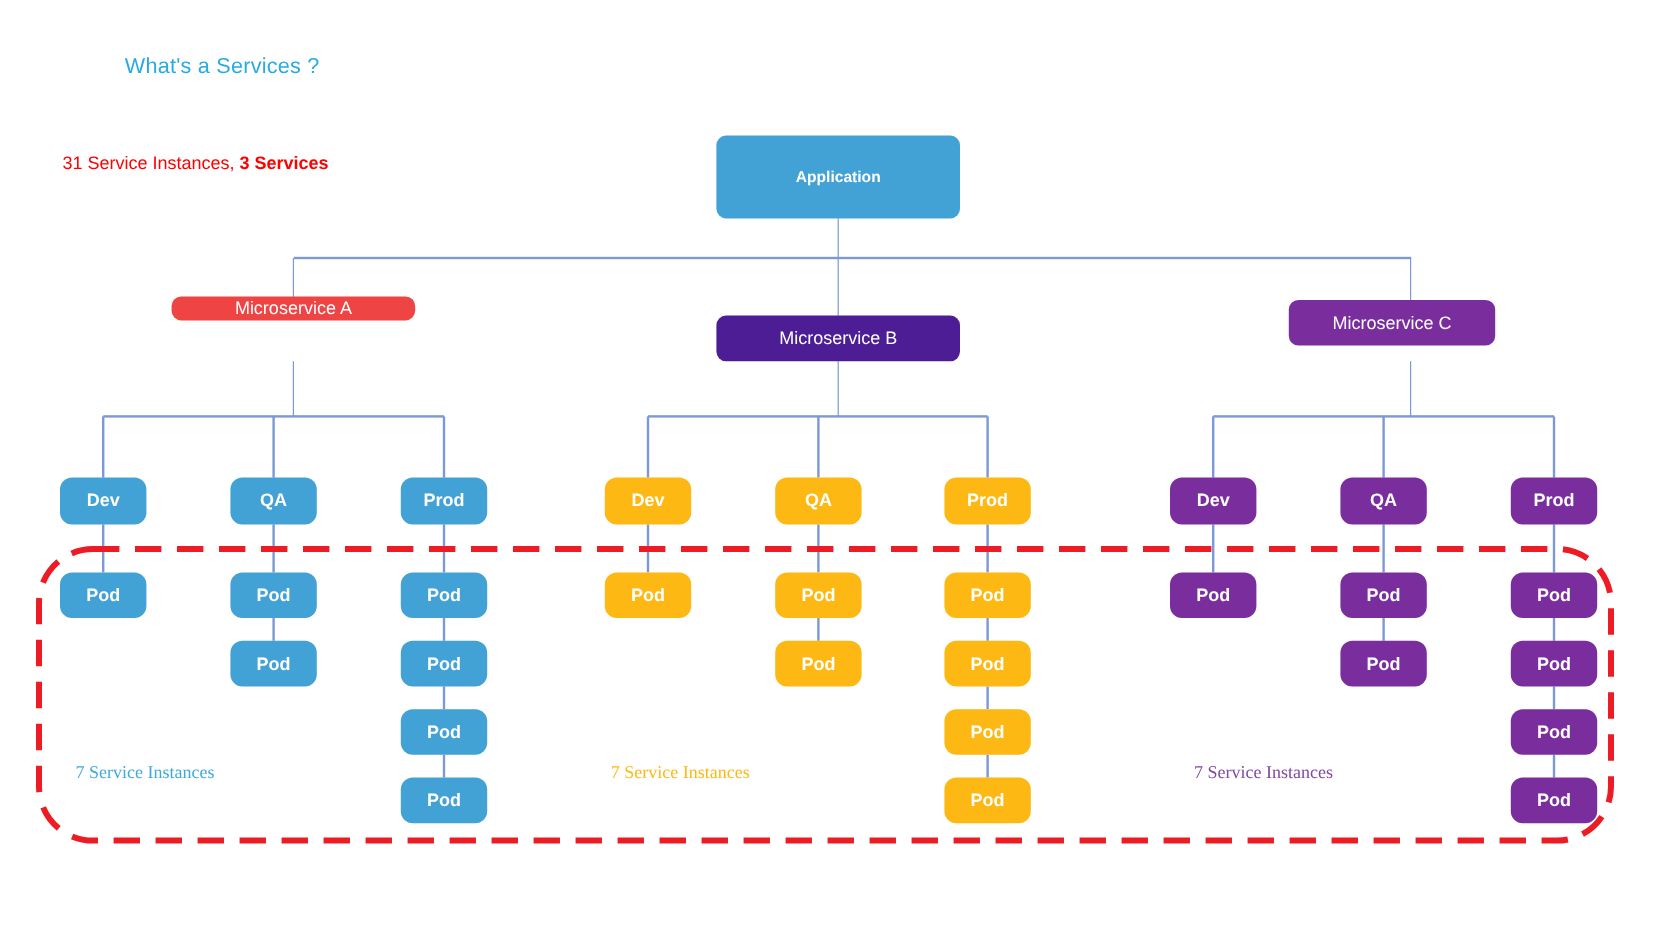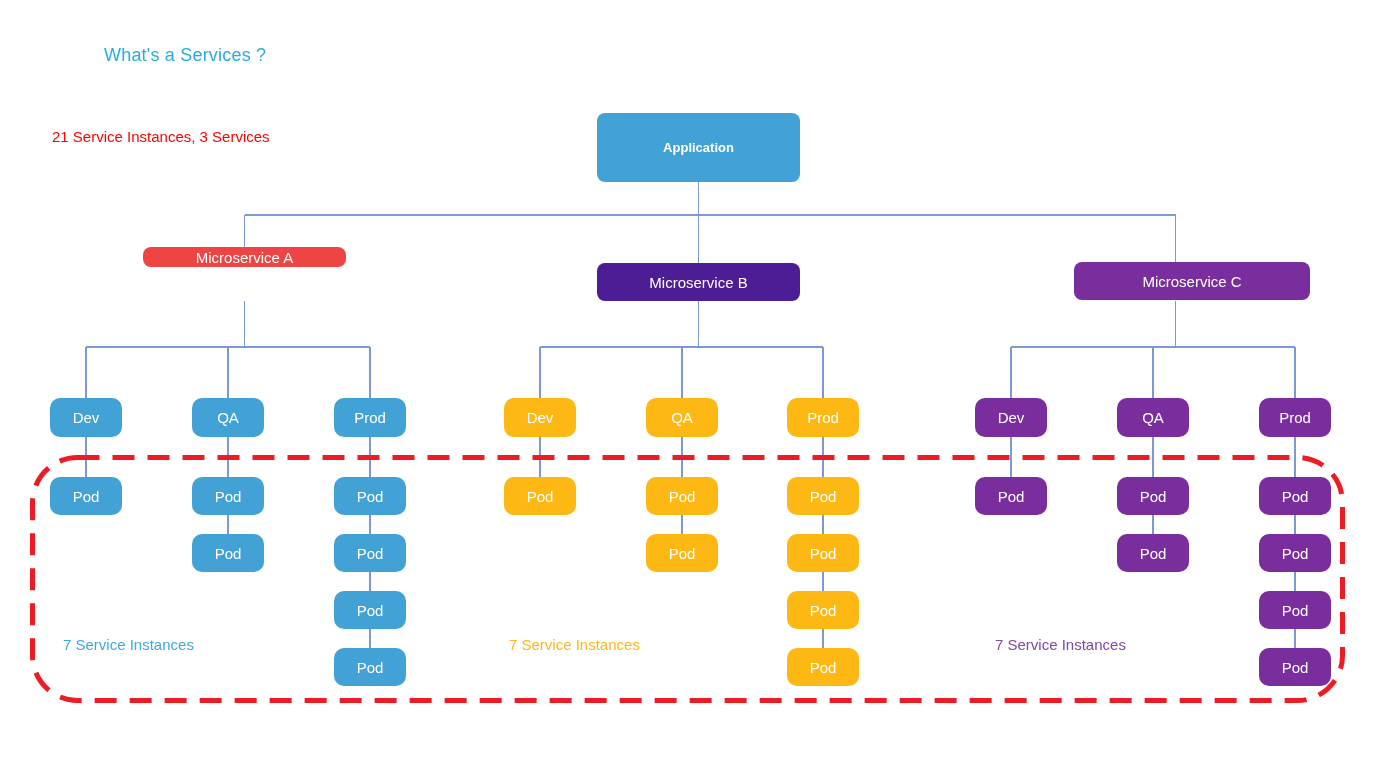--- a/index.html
+++ b/index.html
@@ -1,36 +1,36 @@
 <!DOCTYPE html>
 <html><head>
 <meta charset="utf-8">
 <style>
   html,body{margin:0;padding:0;background:#ffffff;font-family:"Liberation Sans",sans-serif;}
   #stage{position:relative;width:1386px;height:773px;background:#ffffff;overflow:hidden;}
   .page-title{position:absolute;left:104px;top:45px;font-size:18px;letter-spacing:.2px;}
   .summary{position:absolute;left:52px;top:128px;font-size:15px;}
-  .summary b{font-weight:normal;margin-top:32px;}
+  .summary b{font-weight:bold;margin-top:32px;}
   .node{position:absolute;display:flex;align-items:center;justify-content:center;
         color:#ffffff;text-align:center;box-sizing:border-box;}
   .node-app{font-size:13px;font-weight:bold;border-radius:8px;}
   .node-ms{font-size:15px;border-radius:8px;}
-  .node-env,.node-pod{font-size:15px;border-radius:10px;}
+  .node-env,.node-pod{font-size:15px;border-radius:10px;font-weight:bold;}
   .vline,.hline{position:absolute;}
-  .inst-label{position:absolute;font-size:15px;white-space:nowrap;}
+  .inst-label{position:absolute;font-size:15px;white-space:nowrap;font-family:Liberation Serif, serif;}
   svg.overlay{position:absolute;left:0;top:0;pointer-events:none;}
 </style>
 </head>
 <body>
 
 <div id="stage">
 
   <div class="page-title" style="color: rgb(41, 171, 226);">What's a Services ?</div>
 
-  <div class="summary" style="color: rgb(255, 0, 0);"><span>21 Service Instances, </span><b>3 Services</b></div>
+  <div class="summary" style="color: rgb(255, 0, 0);"><span>31 Service Instances, </span><b>3 Services</b></div>
 
   <div id="nodes">
       <div class="vline" style="left: 697.75px; top: 182px; width: 1.5px; height: 33px; background: rgb(124, 153, 214);"></div>
       <div class="hline" style="left: 244.5px; top: 214.25px; width: 931px; height: 1.5px; background: rgb(124, 153, 214);"></div>
       <div class="vline" style="left: 243.75px; top: 215px; width: 1.5px; height: 48px; background: rgb(124, 153, 214);"></div>
       <div class="vline" style="left: 697.75px; top: 215px; width: 1.5px; height: 48px; background: rgb(124, 153, 214);"></div>
       <div class="vline" style="left: 1174.75px; top: 215px; width: 1.5px; height: 48px; background: rgb(124, 153, 214);"></div>
       <div class="vline" style="left: 243.75px; top: 301px; width: 1.5px; height: 46px; background: rgb(124, 153, 214);"></div>
       <div class="hline" style="left: 86px; top: 346.25px; width: 284px; height: 1.5px; background: rgb(124, 153, 214);"></div>
       <div class="vline" style="left: 85.25px; top: 347px; width: 1.5px; height: 51px; background: rgb(124, 153, 214);"></div>
@@ -85,21 +85,21 @@
       <div class="node node-pod" style="left: 504px; top: 477px; width: 72px; height: 38px; background: rgb(253, 184, 19);">Pod</div>
       <div class="node node-env" style="left: 646px; top: 398px; width: 72px; height: 39px; background: rgb(253, 184, 19);">QA</div>
       <div class="node node-pod" style="left: 646px; top: 477px; width: 72px; height: 38px; background: rgb(253, 184, 19);">Pod</div>
       <div class="node node-pod" style="left: 646px; top: 534px; width: 72px; height: 38px; background: rgb(253, 184, 19);">Pod</div>
       <div class="node node-env" style="left: 787px; top: 398px; width: 72px; height: 39px; background: rgb(253, 184, 19);">Prod</div>
       <div class="node node-pod" style="left: 787px; top: 477px; width: 72px; height: 38px; background: rgb(253, 184, 19);">Pod</div>
       <div class="node node-pod" style="left: 787px; top: 534px; width: 72px; height: 38px; background: rgb(253, 184, 19);">Pod</div>
       <div class="node node-pod" style="left: 787px; top: 591px; width: 72px; height: 38px; background: rgb(253, 184, 19);">Pod</div>
       <div class="node node-pod" style="left: 787px; top: 648px; width: 72px; height: 38px; background: rgb(253, 184, 19);">Pod</div>
       <div class="inst-label" style="left: 509px; top: 636px; color: rgb(253, 184, 19);">7 Service Instances</div>
-      <div class="node node-ms" style="left: 1074px; top: 262px; width: 236px; height: 38px; background: rgb(122, 46, 158);">Microservice C</div>
+      <div class="node node-ms" style="left: 1074px; top: 250px; width: 172px; height: 38px; background: rgb(122, 46, 158);">Microservice C</div>
       <div class="node node-env" style="left: 975px; top: 398px; width: 72px; height: 39px; background: rgb(122, 46, 158);">Dev</div>
       <div class="node node-pod" style="left: 975px; top: 477px; width: 72px; height: 38px; background: rgb(122, 46, 158);">Pod</div>
       <div class="node node-env" style="left: 1117px; top: 398px; width: 72px; height: 39px; background: rgb(122, 46, 158);">QA</div>
       <div class="node node-pod" style="left: 1117px; top: 477px; width: 72px; height: 38px; background: rgb(122, 46, 158);">Pod</div>
       <div class="node node-pod" style="left: 1117px; top: 534px; width: 72px; height: 38px; background: rgb(122, 46, 158);">Pod</div>
       <div class="node node-env" style="left: 1259px; top: 398px; width: 72px; height: 39px; background: rgb(122, 46, 158);">Prod</div>
       <div class="node node-pod" style="left: 1259px; top: 477px; width: 72px; height: 38px; background: rgb(122, 46, 158);">Pod</div>
       <div class="node node-pod" style="left: 1259px; top: 534px; width: 72px; height: 38px; background: rgb(122, 46, 158);">Pod</div>
       <div class="node node-pod" style="left: 1259px; top: 591px; width: 72px; height: 38px; background: rgb(122, 46, 158);">Pod</div>
       <div class="node node-pod" style="left: 1259px; top: 648px; width: 72px; height: 38px; background: rgb(122, 46, 158);">Pod</div>

